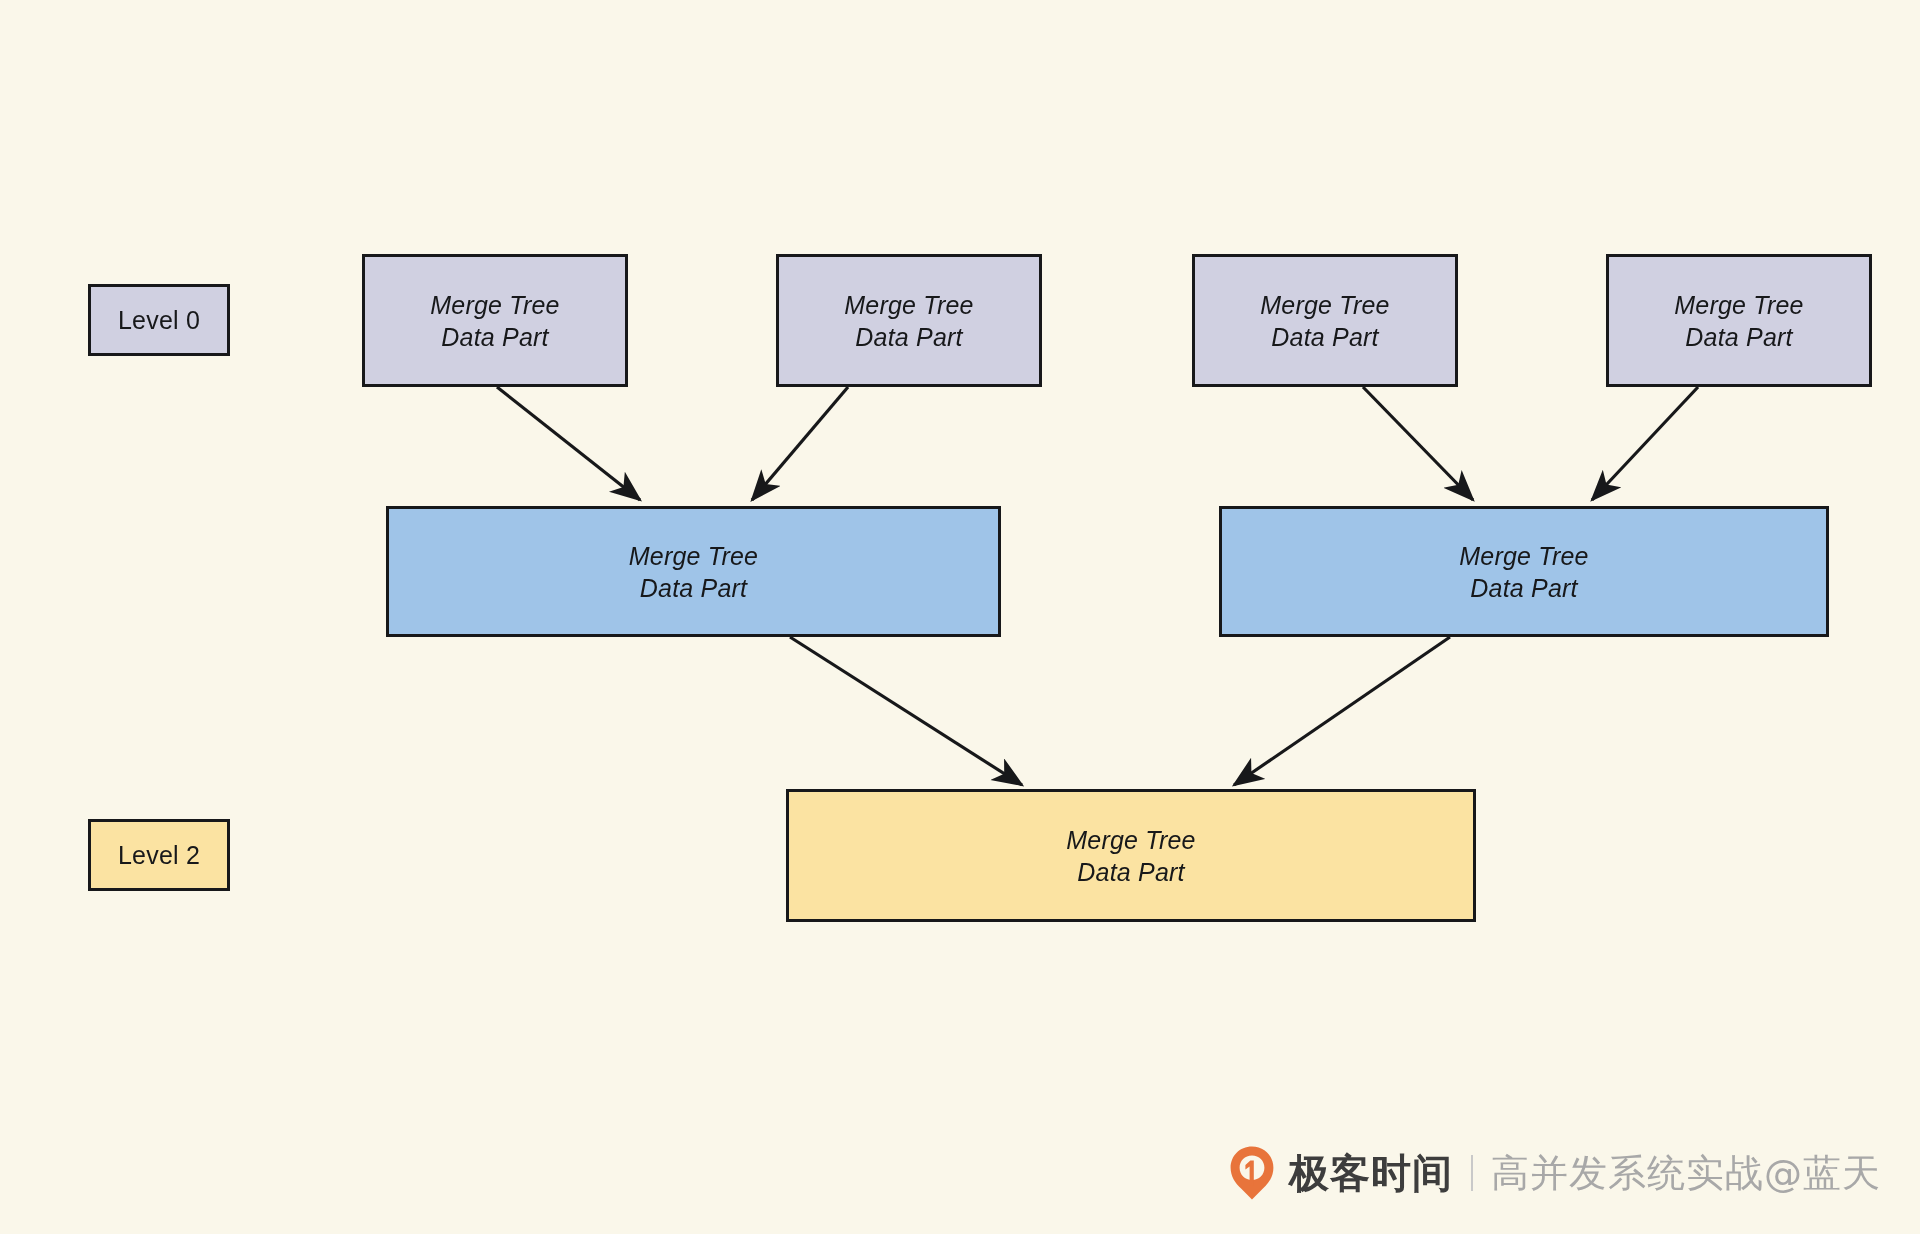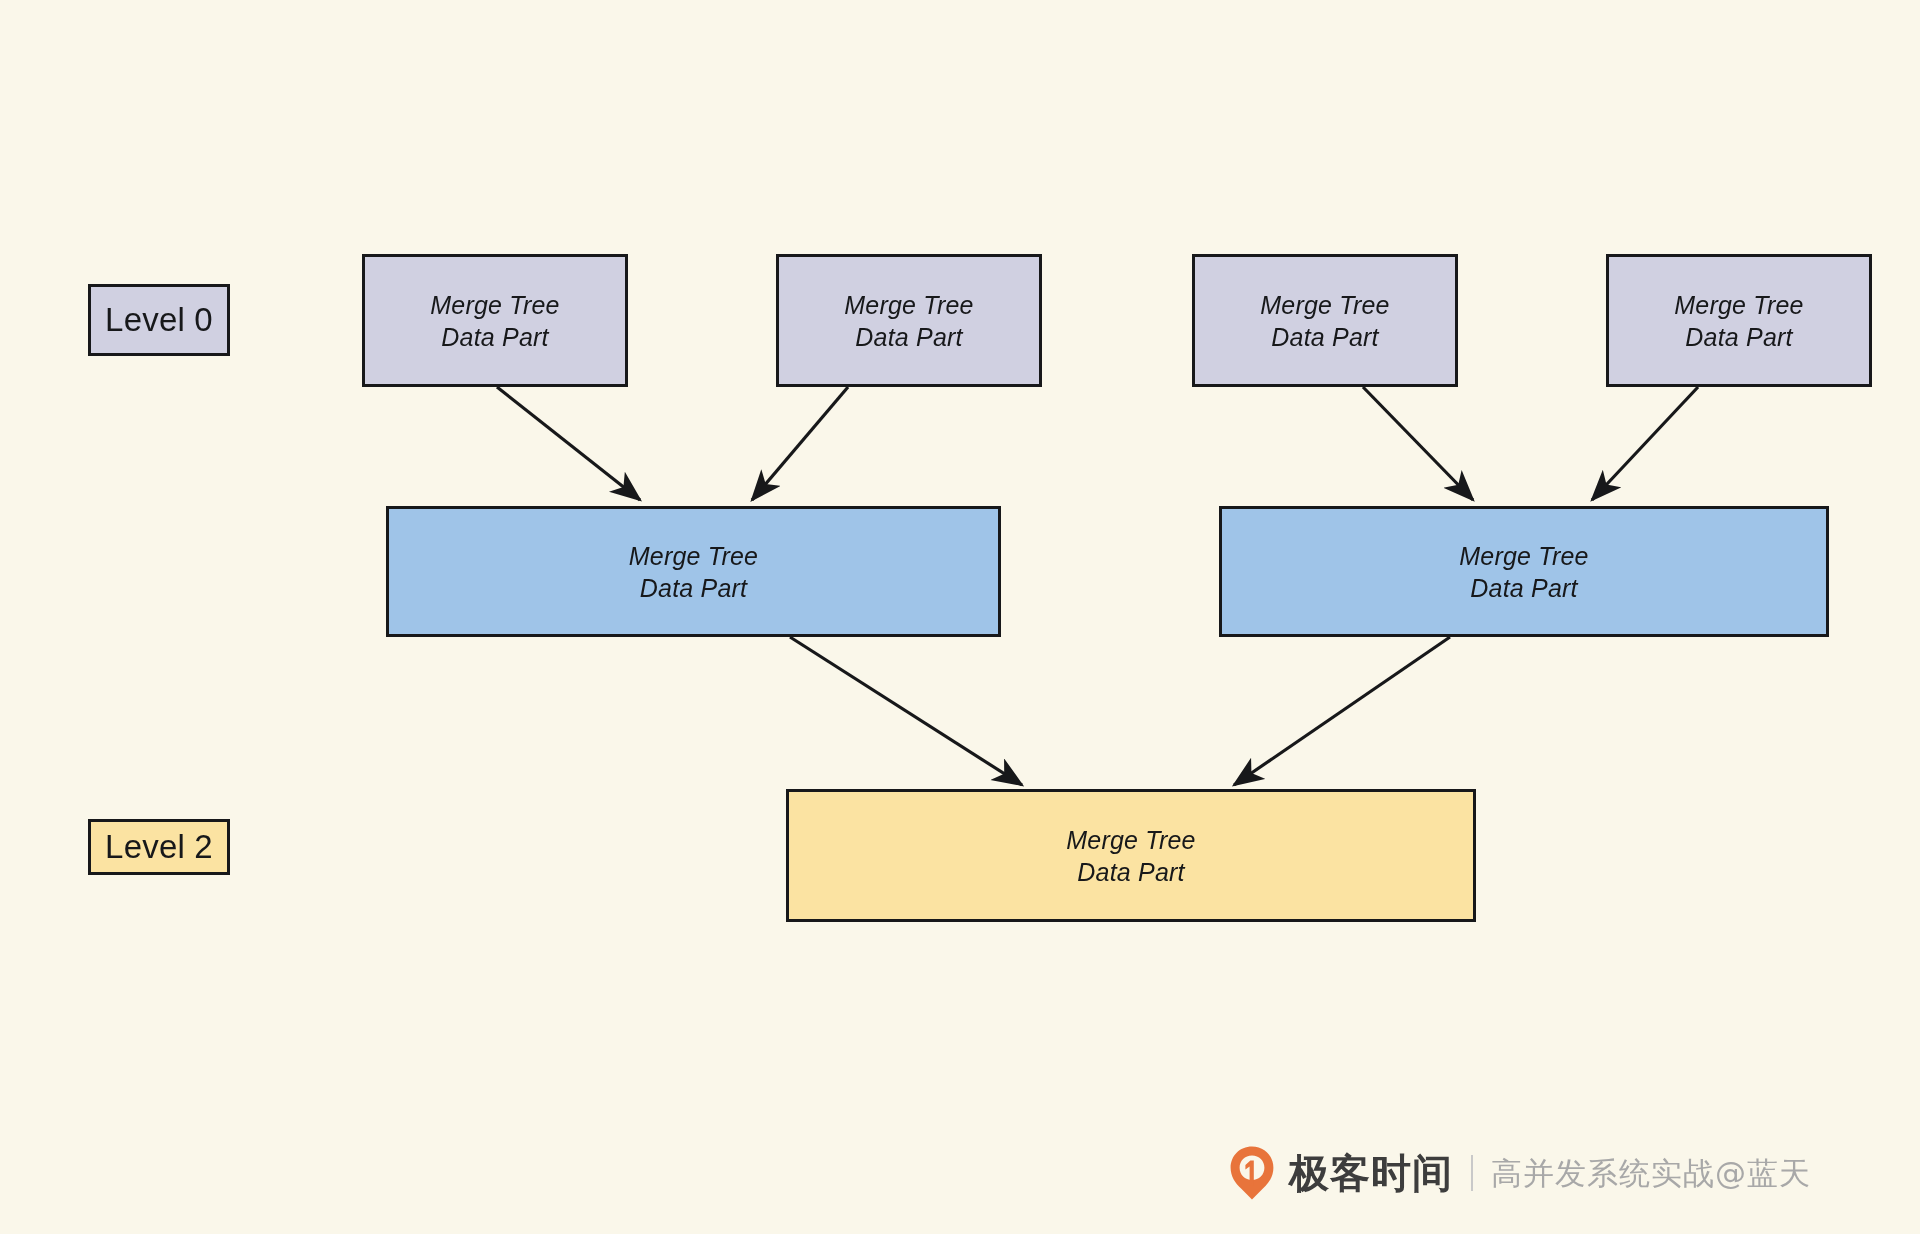--- a/index.html
+++ b/index.html
@@ -40,21 +40,21 @@
     color: #17181a;
     text-align: center;
     letter-spacing: 0.2px;
   }
   .node .line {
     display: block;
     line-height: 1.28;
     white-space: nowrap;
   }
   .level-tag {
-    font-size: 33px;
+    font-size: 25px;
     text-align: right;
   }
   .part-box {
     font-size: 25px;
     font-style: italic;
   }
   .lv0 { background: #d0d0e1; }
   .lv1 { background: #9fc4e8; }
   .lv2 { background: #fbe3a2; }
 
@@ -84,21 +84,21 @@
   }
   .wm-sep {
     display: inline-block;
     width: 2px;
     height: 36px;
     background: #c9c9c9;
     margin: 0 18px;
     vertical-align: middle;
   }
   .wm-sub {
-    font-size: 31px;
+    font-size: 38px;
     color: #a8a8a8;
     letter-spacing: 1px;
     font-family: "DejaVu Sans", "Liberation Sans", sans-serif;
     line-height: 1;
   }
   .wm-row {
     display: flex;
     align-items: center;
   }
 </style>
@@ -125,21 +125,21 @@
     <line x1="790" y1="637" x2="1022" y2="785" stroke="#17181a" stroke-width="3.2" marker-end="url(#arrowhead)"></line>
 
     <line x1="1450" y1="637" x2="1234" y2="785" stroke="#17181a" stroke-width="3.2" marker-end="url(#arrowhead)"></line>
   </svg>
 
   <div class="node level-tag lv0" style="left:88px; top:284px; width:142px; height:72px;">
     <span class="line">Level 0</span>
   </div>
 
 
-  <div class="node level-tag lv2" style="left:88px; top:819px; width:142px; height:56px;">
+  <div class="node level-tag lv2" style="left:88px; top:819px; width:142px; height:72px;">
     <span class="line">Level 2</span>
   </div>
 
   <div class="node part-box lv0" style="left:362px; top:254px; width:266px; height:133px;">
     <span class="line">Merge Tree</span>
     <span class="line">Data Part</span>
   </div>
 
   <div class="node part-box lv0" style="left:776px; top:254px; width:266px; height:133px;">
     <span class="line">Merge Tree</span>

